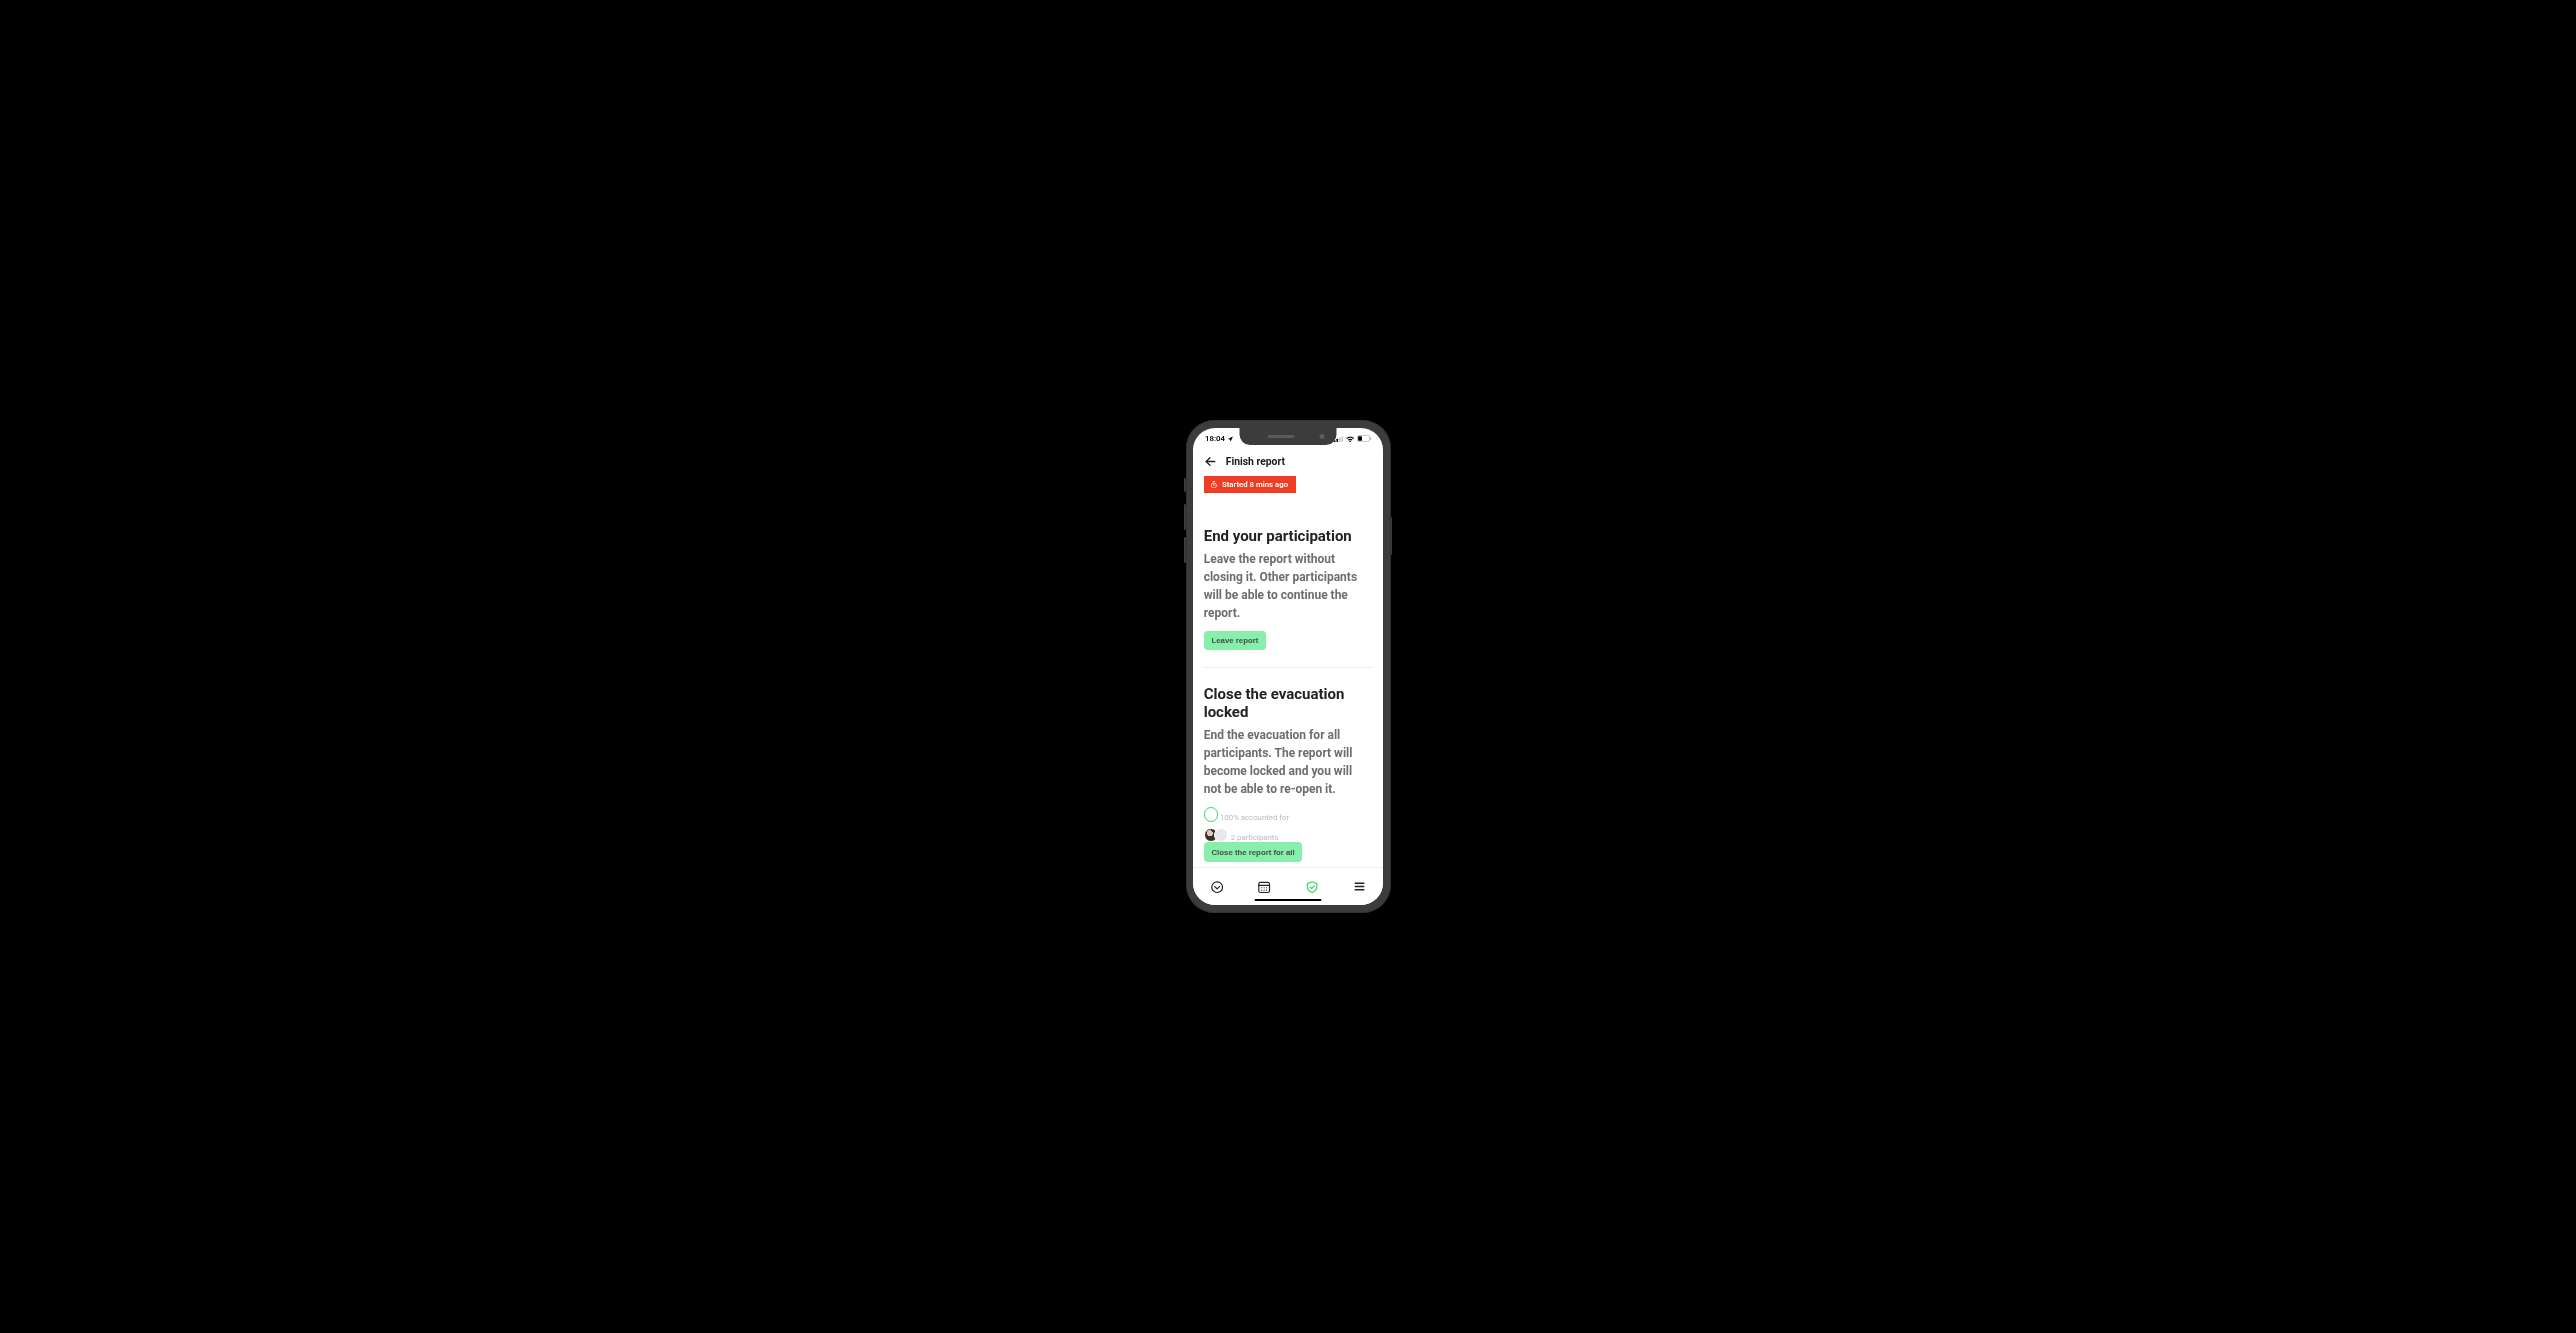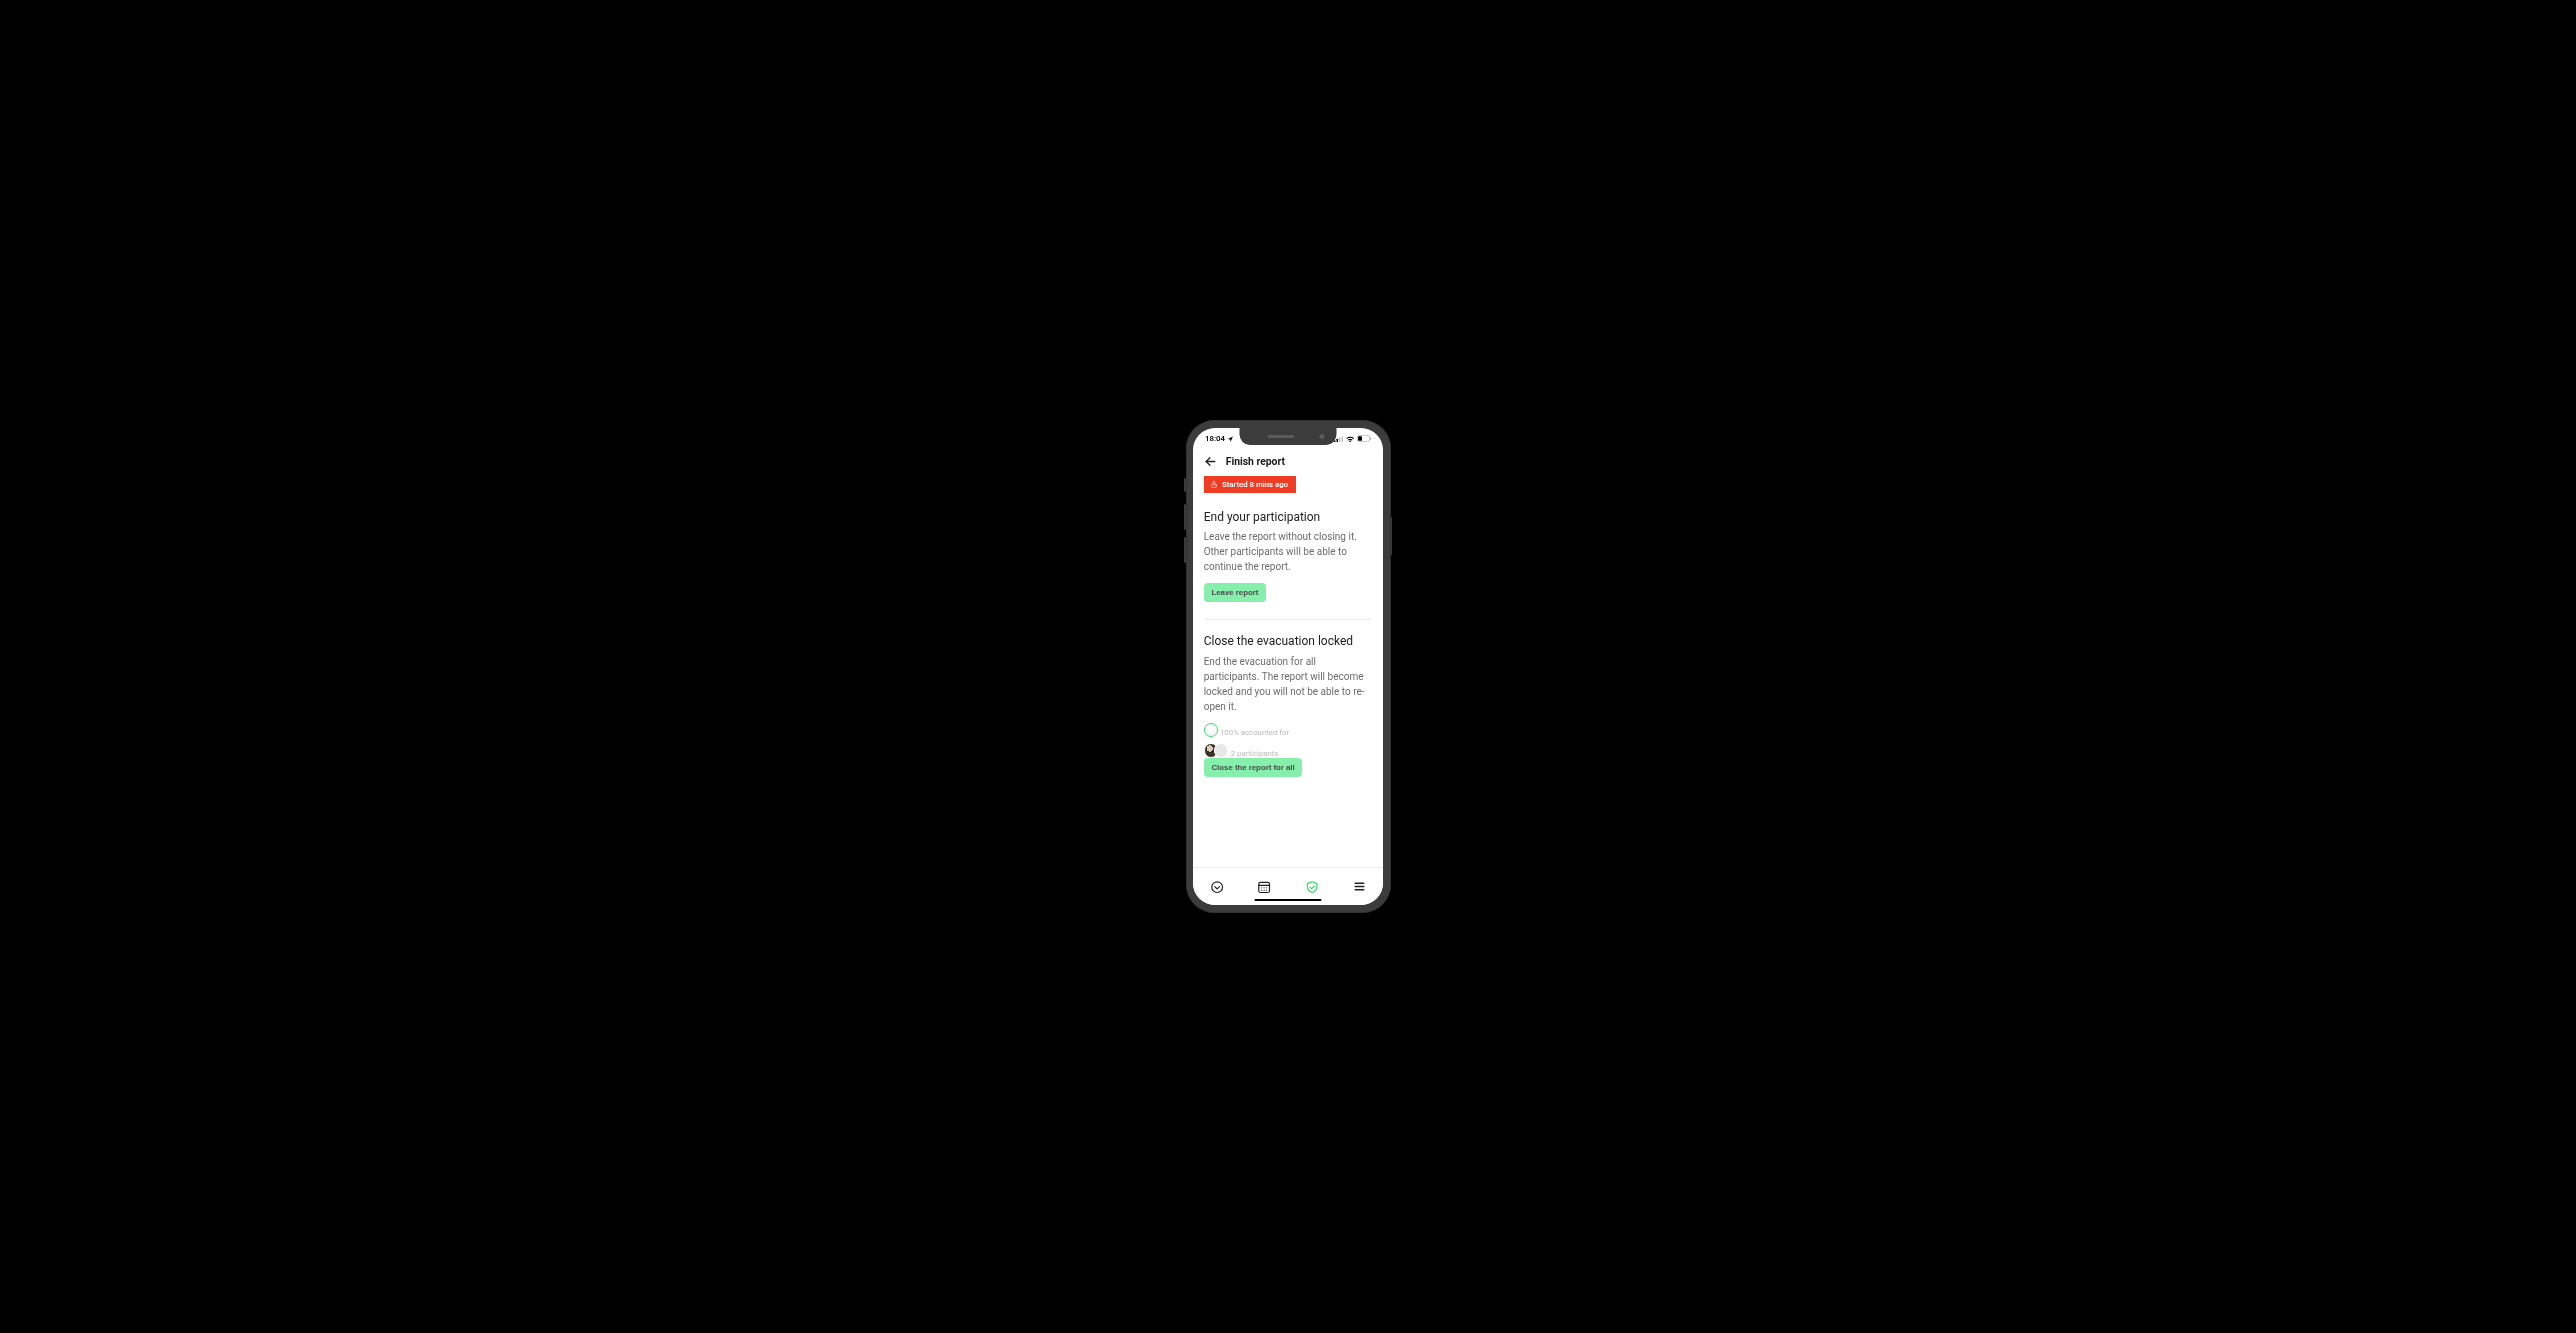--- a/index.html
+++ b/index.html
@@ -112,30 +112,32 @@
     background: #ef3c24;
     color: #fff;
     font-size: 7.8px;
     font-weight: 600;
     padding: 3.9px 7.8px 3.9px 6.5px;
     border-radius: 0;
     margin-bottom: 17px;
   }
 
   .section-title {
-    font-size: 12px;
-    font-weight: 400;
+    font-size: 15px;
+    font-weight: 700;
     color: #222;
     margin-bottom: 5.2px;
+    margin-top: 17px;
   }
   .section-desc {
-    font-size: 10px;
+    font-size: 12px;
     line-height: 1.5;
     color: #6d6d6d;
     margin-bottom: 9px;
+    font-weight: bold;
   }
 
   .btn-secondary {
     display: inline-block;
     background: #86efac;
     color: #4a4a4a;
     font-size: 7.8px;
     font-weight: 600;
     padding: 5.2px 7.8px;
     border-radius: 3.9px;

